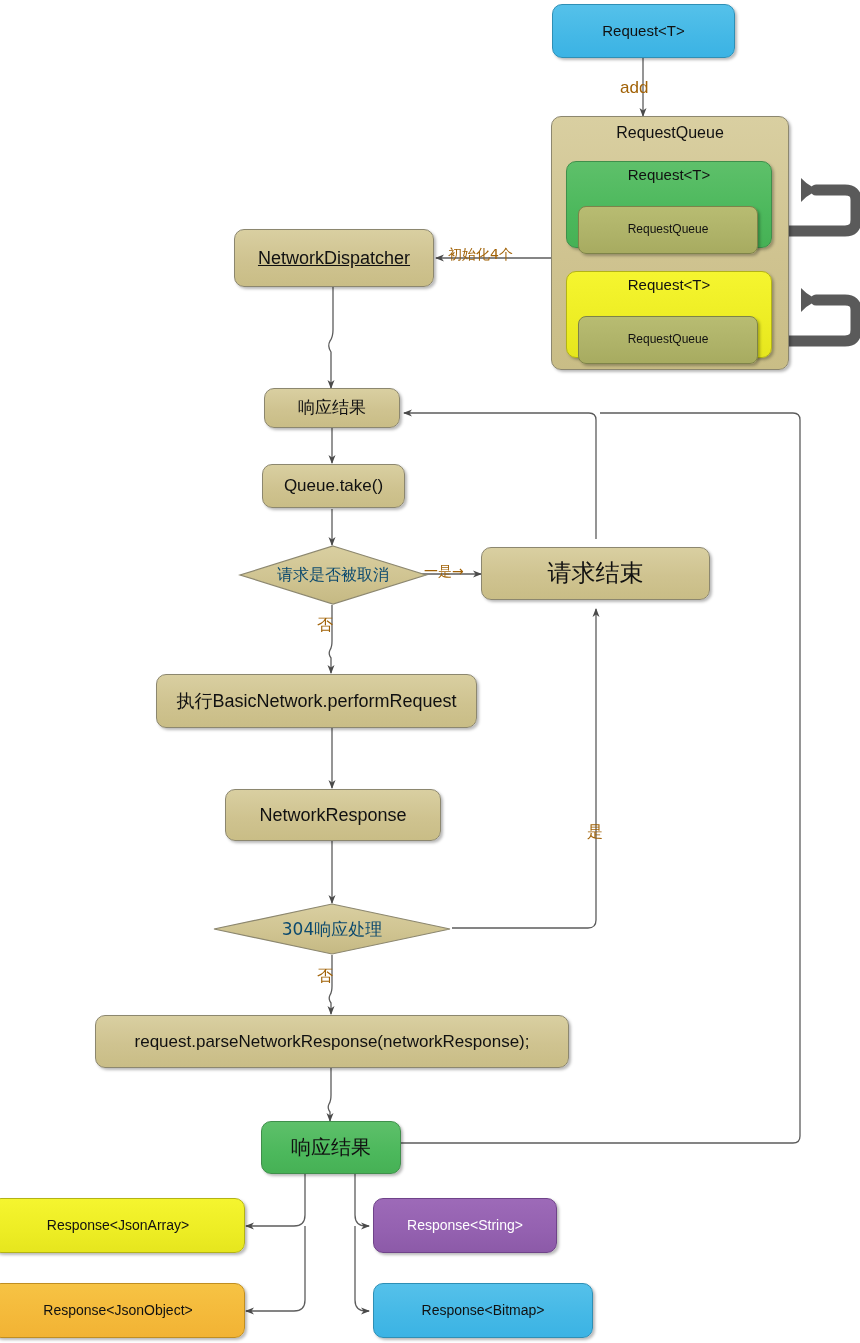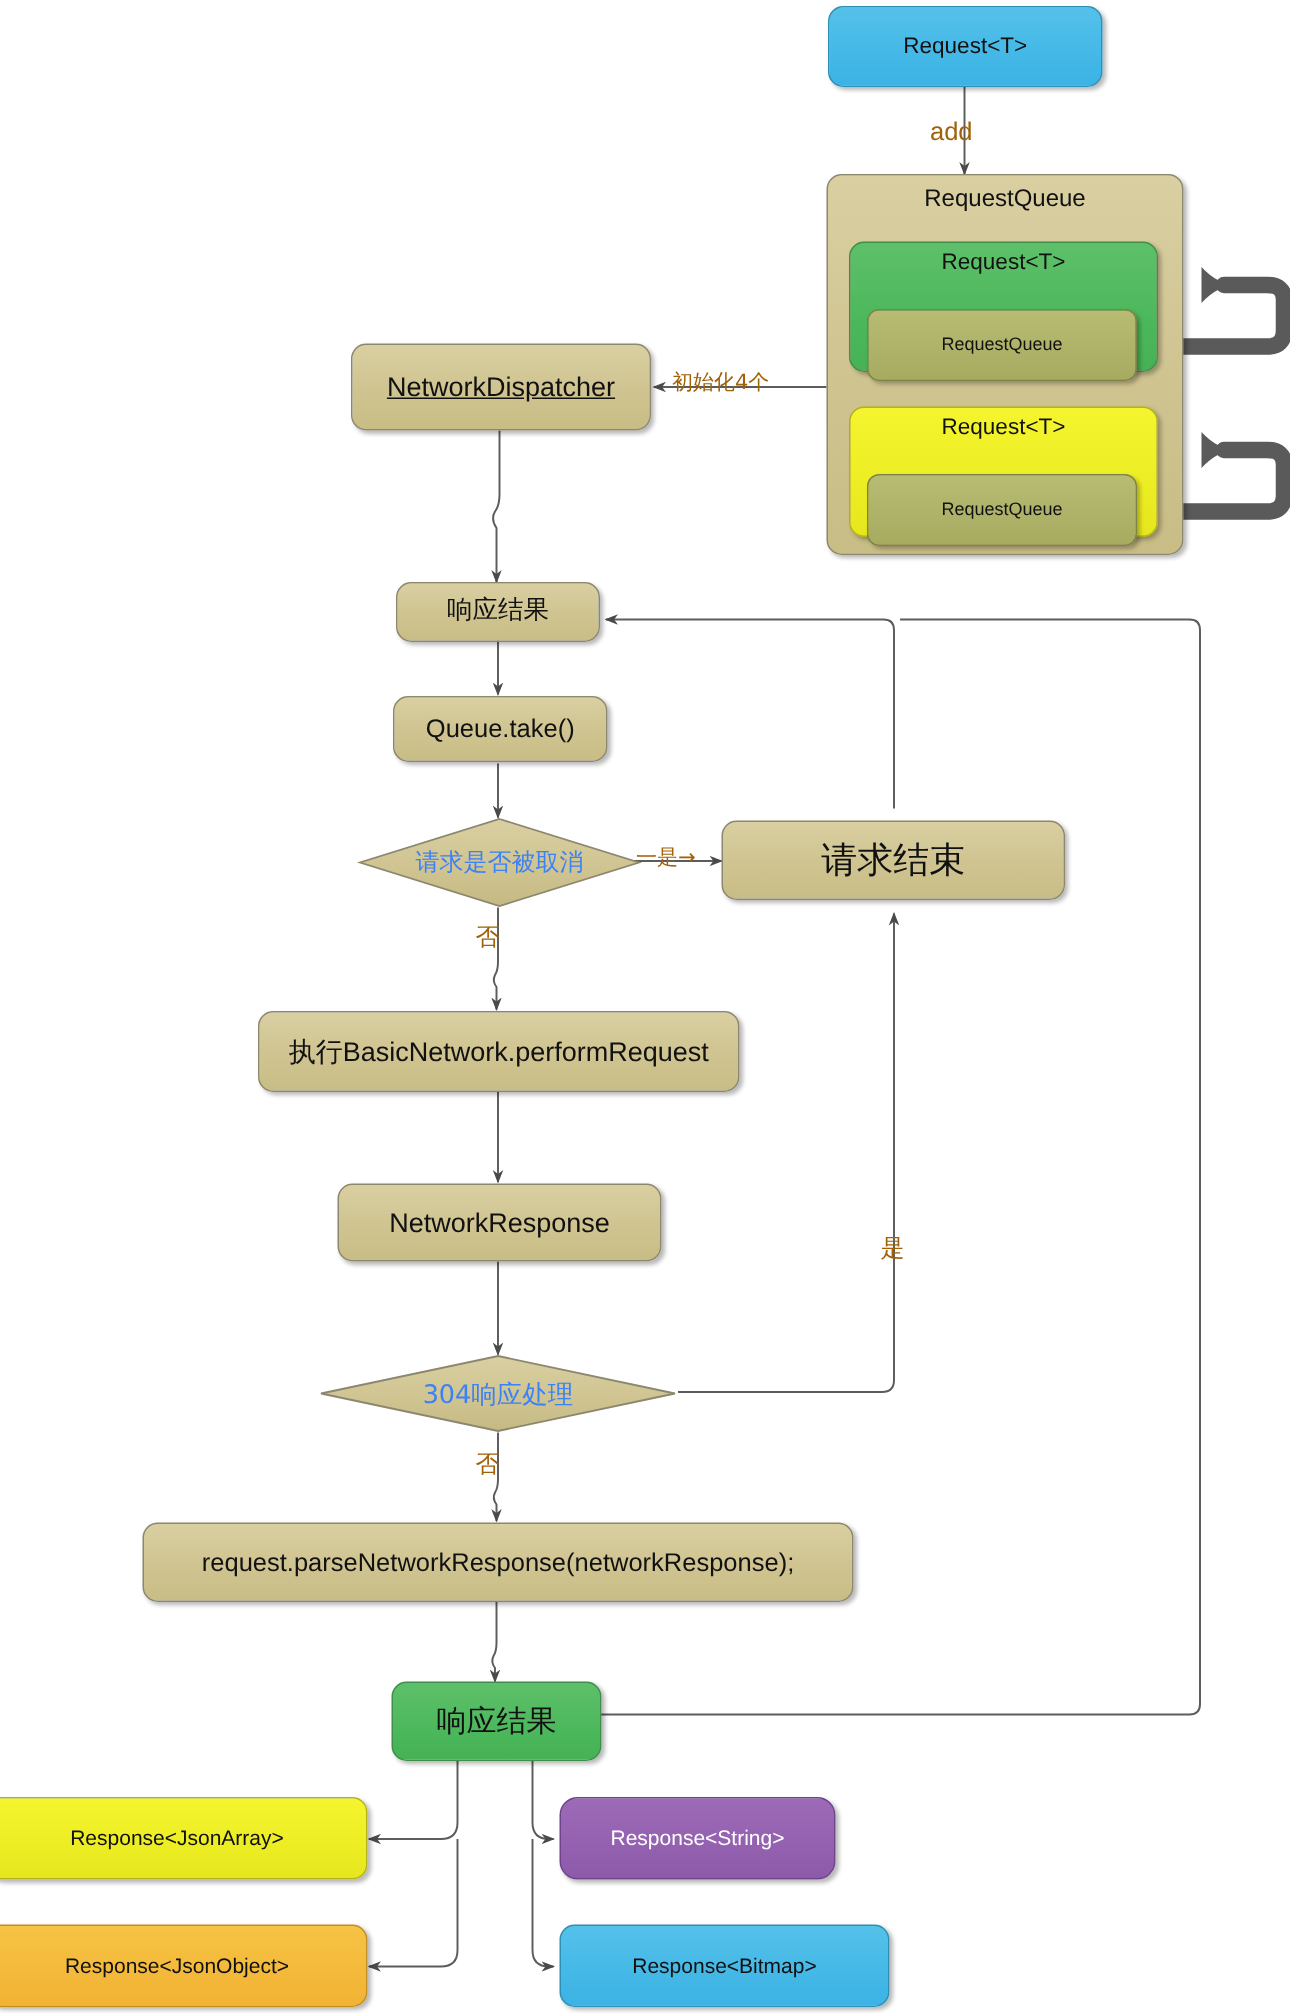--- a/index.html
+++ b/index.html
@@ -49,21 +49,20 @@
     background:linear-gradient(180deg,#f5f52f 0%,#eded24 60%,#e6e61e 100%);
     border-color:#b3b316;
   }
   .blue{
     background:linear-gradient(180deg,#55c1ea 0%,#44b8e6 60%,#3bb3e4 100%);
     border-color:#2e8fb5;
   }
   .purple{
     background:linear-gradient(180deg,#9d6ab8 0%,#9461b0 60%,#8c5aa8 100%);
     border-color:#6f4389;
-    border-radius:12px;
   }
   .orange{
     background:linear-gradient(180deg,#f6c344 0%,#f4b93a 60%,#f2b334 100%);
     border-color:#c08e21;
   }
   .olive{
     background:linear-gradient(180deg,#b8bc72 0%,#aeb268 60%,#a7ab60 100%);
     border-color:#7e8349;
   }
   
@@ -85,21 +84,21 @@
     text-align:center;
     z-index:3;
   }
   .diamond .dshape{
     position:absolute;
     left:0;top:0;width:100%;height:100%;
   }
   .diamond .dlabel{
     position:relative;
     z-index:2;
-    color:#3b82f6;
+    color:#0c4a6e;
   }
   .edgelabel{
     position:absolute;
     z-index:4;
     color:#a16207;
     background:transparent;
     white-space:nowrap;
     font-family:"Liberation Sans","DejaVu Sans",sans-serif;
   }
   .cn{ font-family:"DejaVu Sans","Liberation Sans",sans-serif; }
@@ -207,21 +206,21 @@
       </defs>
       <path d="M95,2 L188,31 L95,60 L2,31 Z" fill="url(#gTan1)" stroke="#8c876f" stroke-width="1.2"></path>
     </svg>
     <span class="dlabel cn">请求是否被取消</span>
   </div>
 
   <div class="node tan" style="left:481px; top:547px; width:229px; height:53px; font-size:24px;">
     <span class="cn">请求结束</span>
   </div>
 
-  <div class="node tan" style="left:172px; top:674px; width:321px; height:54px; font-size:18px;">
+  <div class="node tan" style="left:156px; top:674px; width:321px; height:54px; font-size:18px;">
     <span>执行BasicNetwork.performRequest</span>
   </div>
 
   <div class="node tan" style="left:225px; top:789px; width:216px; height:52px; font-size:18px;">
     <span>NetworkResponse</span>
   </div>
 
   <div class="diamond" style="left:212px; top:902px; width:240px; height:54px; font-size:17px;">
     <svg class="dshape" viewBox="0 0 240 54" preserveAspectRatio="none">
       <defs>

